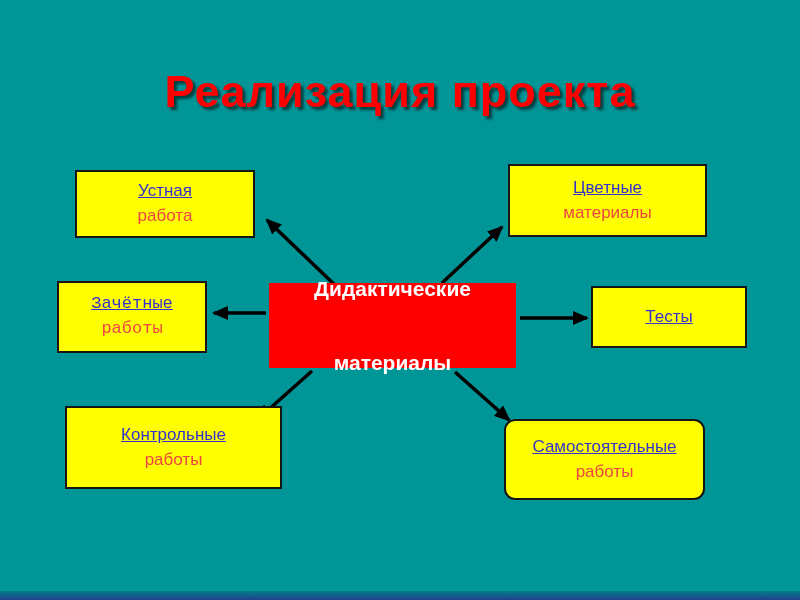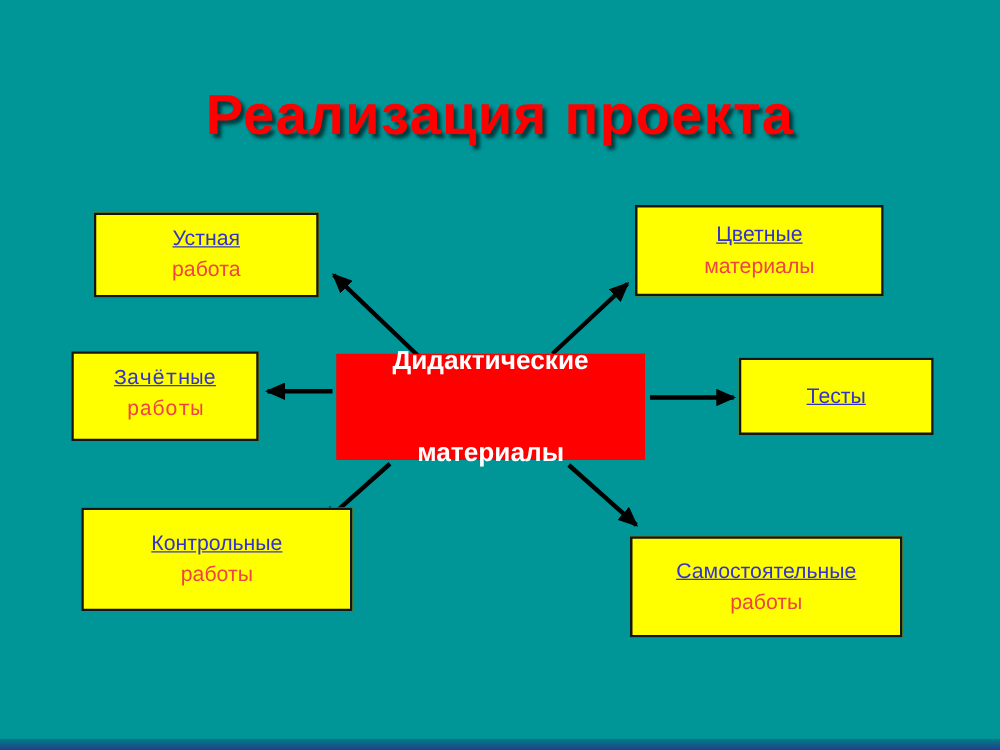--- a/index.html
+++ b/index.html
@@ -63,21 +63,21 @@
     align-items: center;
     justify-content: center;
     text-align: left;
     gap: 44px;
   }
   .n1 { left: 75px;  top: 170px; width: 180px; height: 68px; }
   .n2 { left: 508px; top: 164px; width: 199px; height: 73px; }
   .n3 { left: 57px;  top: 281px; width: 150px; height: 72px; font-family: Liberation Mono, monospace; }
   .n4 { left: 591px; top: 286px; width: 156px; height: 62px; }
   .n5 { left: 44px;  top: 406px; width: 217px; height: 83px; margin-left: 21px; }
-  .n6 { left: 504px; top: 429px; width: 218px; height: 81px; }
+  .n6 { left: 504px; top: 419px; width: 201px; height: 81px; border-radius: 11px; }
   .arrows {
     position: absolute;
     left: 0; top: 0;
     width: 800px; height: 600px;
     pointer-events: none;
   }
   .bottom-strip {
     position: absolute;
     left: 0; bottom: 0;
     width: 100%;

